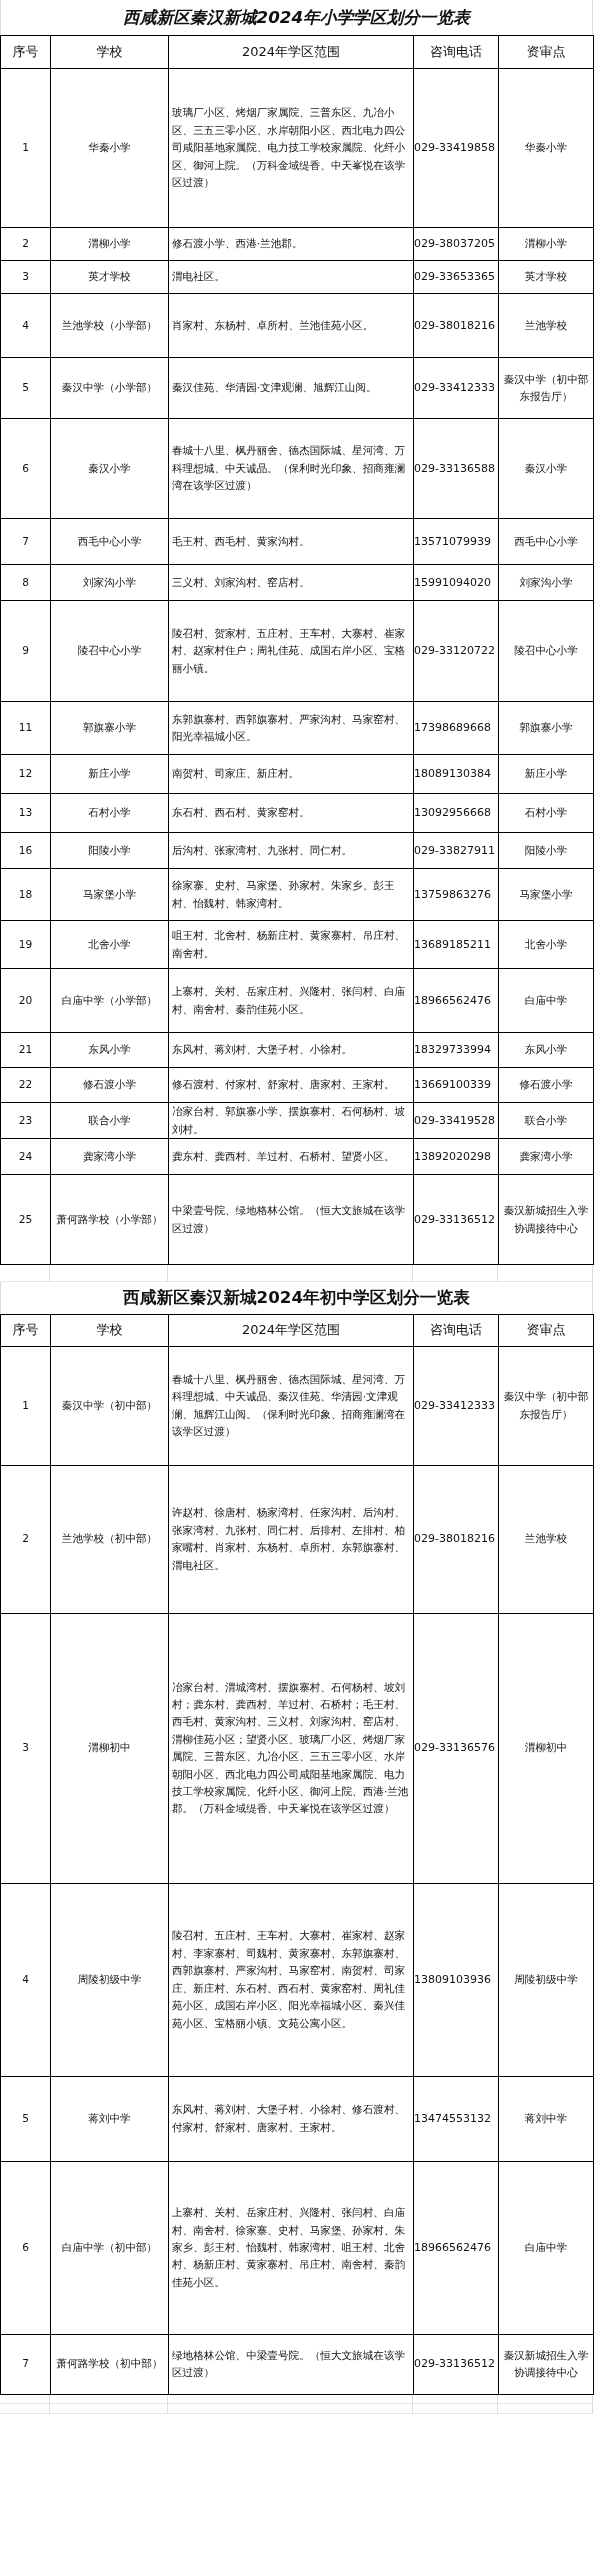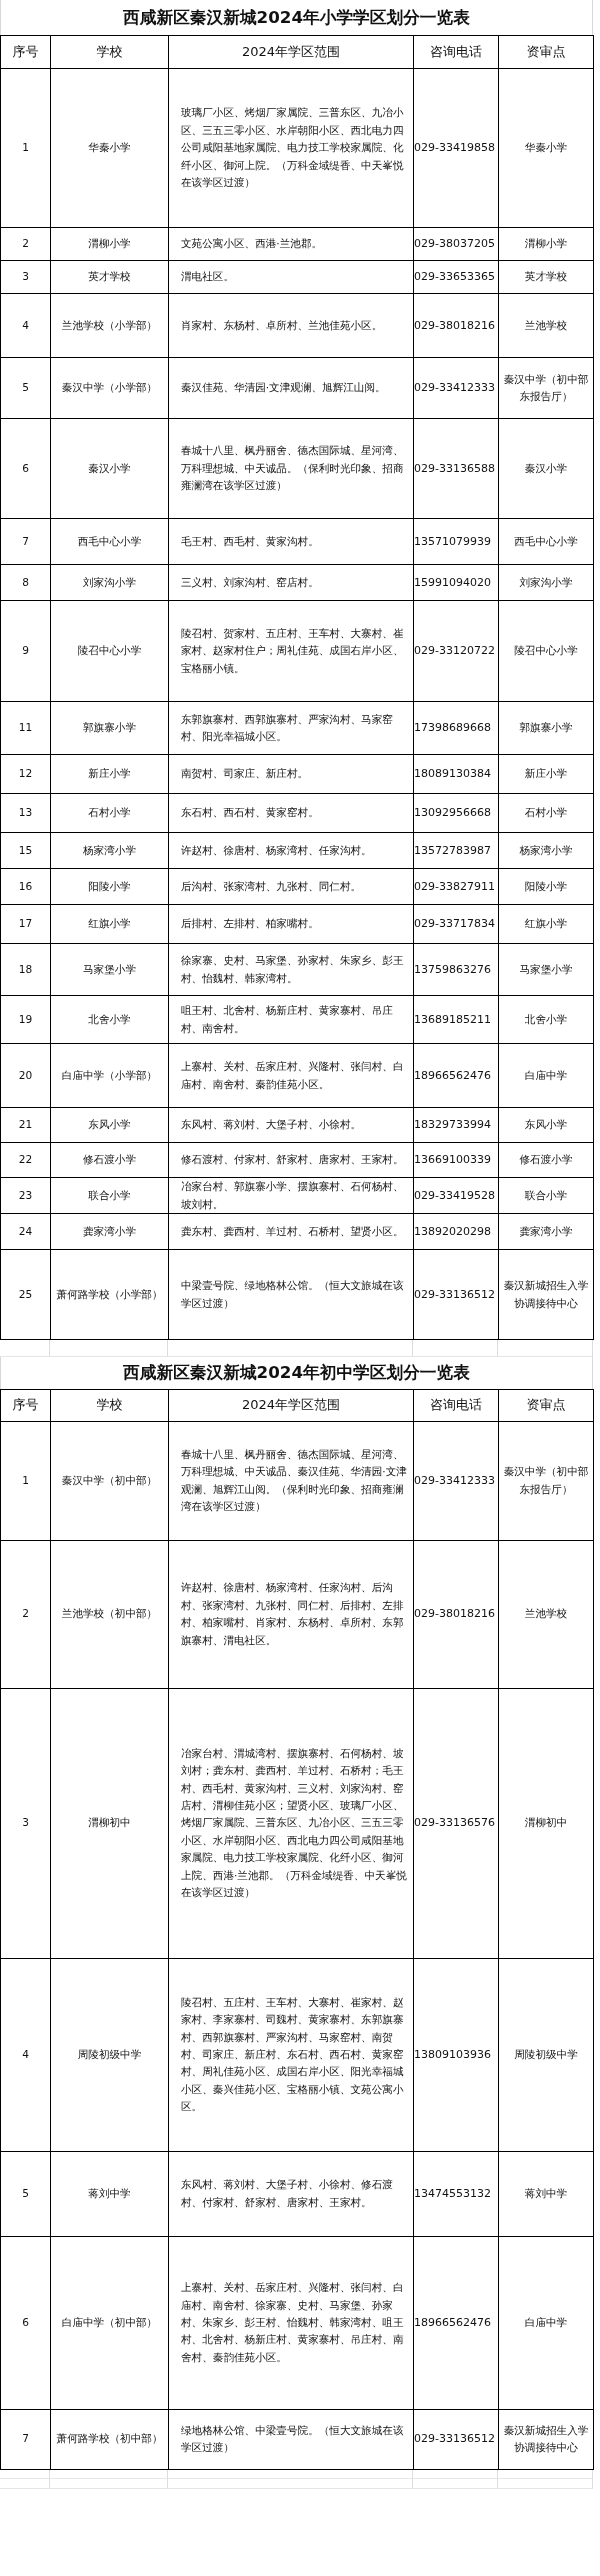--- a/index.html
+++ b/index.html
@@ -7,35 +7,35 @@
          font-family: "DejaVu Sans", "Liberation Sans", sans-serif; color: #111; }
   .sheet { position: absolute; left: 0; top: 0; width: 601px; }
   .title { width: 593px; text-align: center; font-weight: bold; font-size: 16.7px;
            letter-spacing: 0px; display: flex; align-items: center; justify-content: center;
            border-left: 0.8px solid #d8d8d8; border-right: 0.8px solid #d8d8d8; box-sizing: border-box; }
   table { border-collapse: collapse; table-layout: fixed; width: 593px; }
   td, th { border: 1.5px solid #000; padding: 0 1.5px; font-weight: normal; font-size: 10.6px;
            line-height: 17.4px; vertical-align: middle; overflow: hidden; }
   th { font-size: 13px; text-align: center; }
   td.c { text-align: center; }
-  td.l { text-align: left; padding-left: 12px; padding-right: 0.8px; }
+  td.l { text-align: left; padding-left: 3px; padding-right: 0.8px; }
   td.phone { font-size: 11px; padding: 0; white-space: nowrap; }
   td.review { text-align: center; padding: 0 2.3px; }
   col.c1 { width: 50px; } col.c2 { width: 118px; } col.c3 { width: 245px; }
   col.c4 { width: 85px; } col.c5 { width: 95px; }
   .gap { height: 16.7px; width: 593px; display: flex; }
   .gap div { border-right: 0.8px solid #dcdcdc; border-bottom: 0.8px solid #e6e6e6; height: 100%; box-sizing: border-box; }
   .tail { display: flex; width: 593px; }
   .tail div { border-right: 0.8px solid #dcdcdc; border-bottom: 0.8px solid #e6e6e6; height: 9.8px; box-sizing: border-box; }
 </style>
 </head>
 <body>
 
 <div class="sheet">
-  <div class="title" style="height:35px;">西咸新区秦汉新城2024年小学学区划分一览表</div>
+  <div class="title" style="height:35px;font-style:italic;">西咸新区秦汉新城2024年小学学区划分一览表</div>
   <table>
     <colgroup>
         <col class="c1">
         <col class="c2">
         <col class="c3">
         <col class="c4">
         <col class="c5">
       </colgroup>
     <thead>
       <tr style="height:33px;">
@@ -50,21 +50,21 @@
         <tr style="height: 159px;">
           <td class="c">1</td>
           <td class="c">华秦小学</td>
           <td class="l">玻璃厂小区、烤烟厂家属院、三普东区、九冶小区、三五三零小区、水岸朝阳小区、西北电力四公司咸阳基地家属院、电力技工学校家属院、化纤小区、御河上院。（万科金域缇香、中天峯悦在该学区过渡）</td>
           <td class="phone">029-33419858</td>
           <td class="review">华秦小学</td>
         </tr>
         <tr style="height: 33px;">
           <td class="c">2</td>
           <td class="c">渭柳小学</td>
-          <td class="l">文苑公寓小区、西港·兰池郡。</td>
+          <td class="l">修石渡小学、西港·兰池郡。</td>
           <td class="phone">029-38037205</td>
           <td class="review">渭柳小学</td>
         </tr>
         <tr style="height: 33px;">
           <td class="c">3</td>
           <td class="c">英才学校</td>
           <td class="l">渭电社区。</td>
           <td class="phone">029-33653365</td>
           <td class="review">英才学校</td>
         </tr>
@@ -125,39 +125,25 @@
           <td class="review">新庄小学</td>
         </tr>
         <tr style="height: 39px;">
           <td class="c">13</td>
           <td class="c">石村小学</td>
           <td class="l">东石村、西石村、黄家窑村。</td>
           <td class="phone">13092956668</td>
           <td class="review">石村小学</td>
         </tr>
         <tr style="height: 36px;">
-          <td class="c">15</td>
-          <td class="c">杨家湾小学</td>
-          <td class="l">许赵村、徐唐村、杨家湾村、任家沟村。</td>
-          <td class="phone">13572783987</td>
-          <td class="review">杨家湾小学</td>
-        </tr>
-        <tr style="height: 36px;">
           <td class="c">16</td>
           <td class="c">阳陵小学</td>
           <td class="l">后沟村、张家湾村、九张村、同仁村。</td>
           <td class="phone">029-33827911</td>
           <td class="review">阳陵小学</td>
-        </tr>
-        <tr style="height: 39px;">
-          <td class="c">17</td>
-          <td class="c">红旗小学</td>
-          <td class="l">后排村、左排村、柏家嘴村。</td>
-          <td class="phone">029-33717834</td>
-          <td class="review">红旗小学</td>
         </tr>
         <tr style="height: 52px;">
           <td class="c">18</td>
           <td class="c">马家堡小学</td>
           <td class="l">徐家寨、史村、马家堡、孙家村、朱家乡、彭王村、怡魏村、韩家湾村。</td>
           <td class="phone">13759863276</td>
           <td class="review">马家堡小学</td>
         </tr>
         <tr style="height: 48px;">
           <td class="c">19</td>

